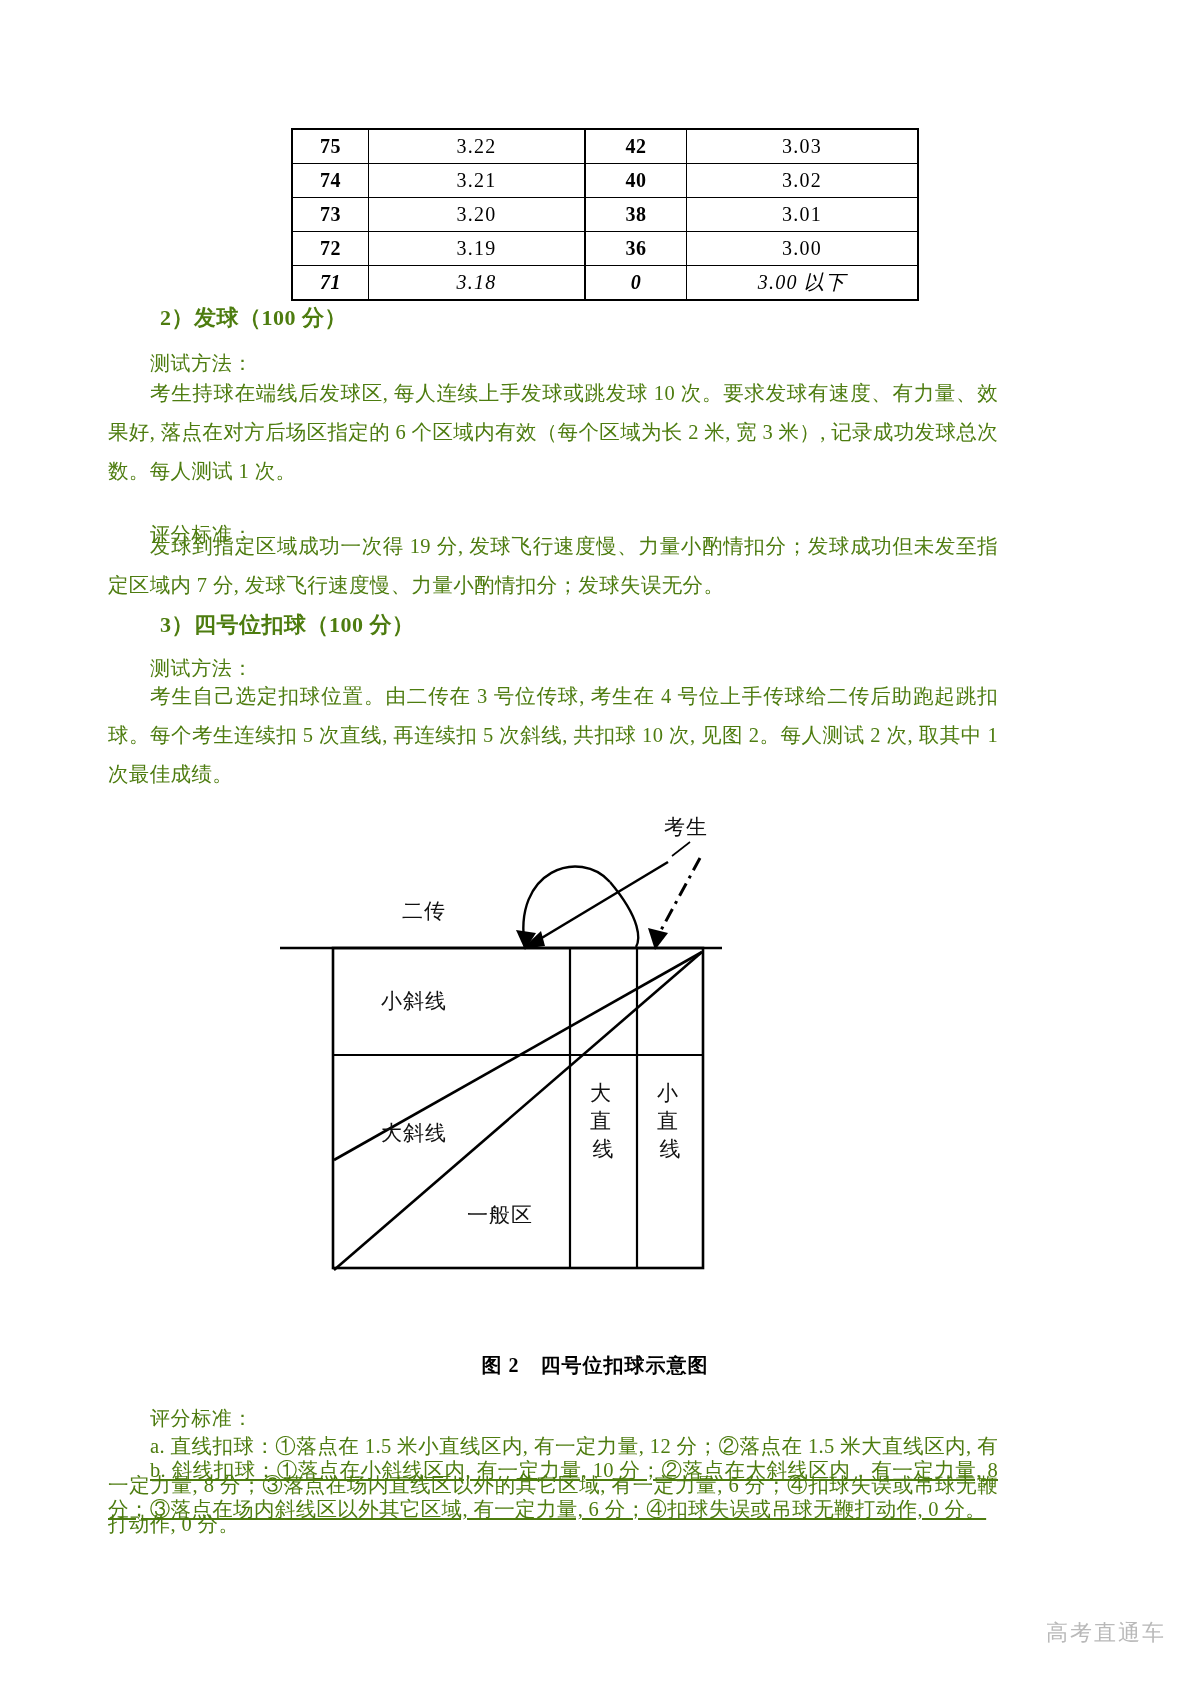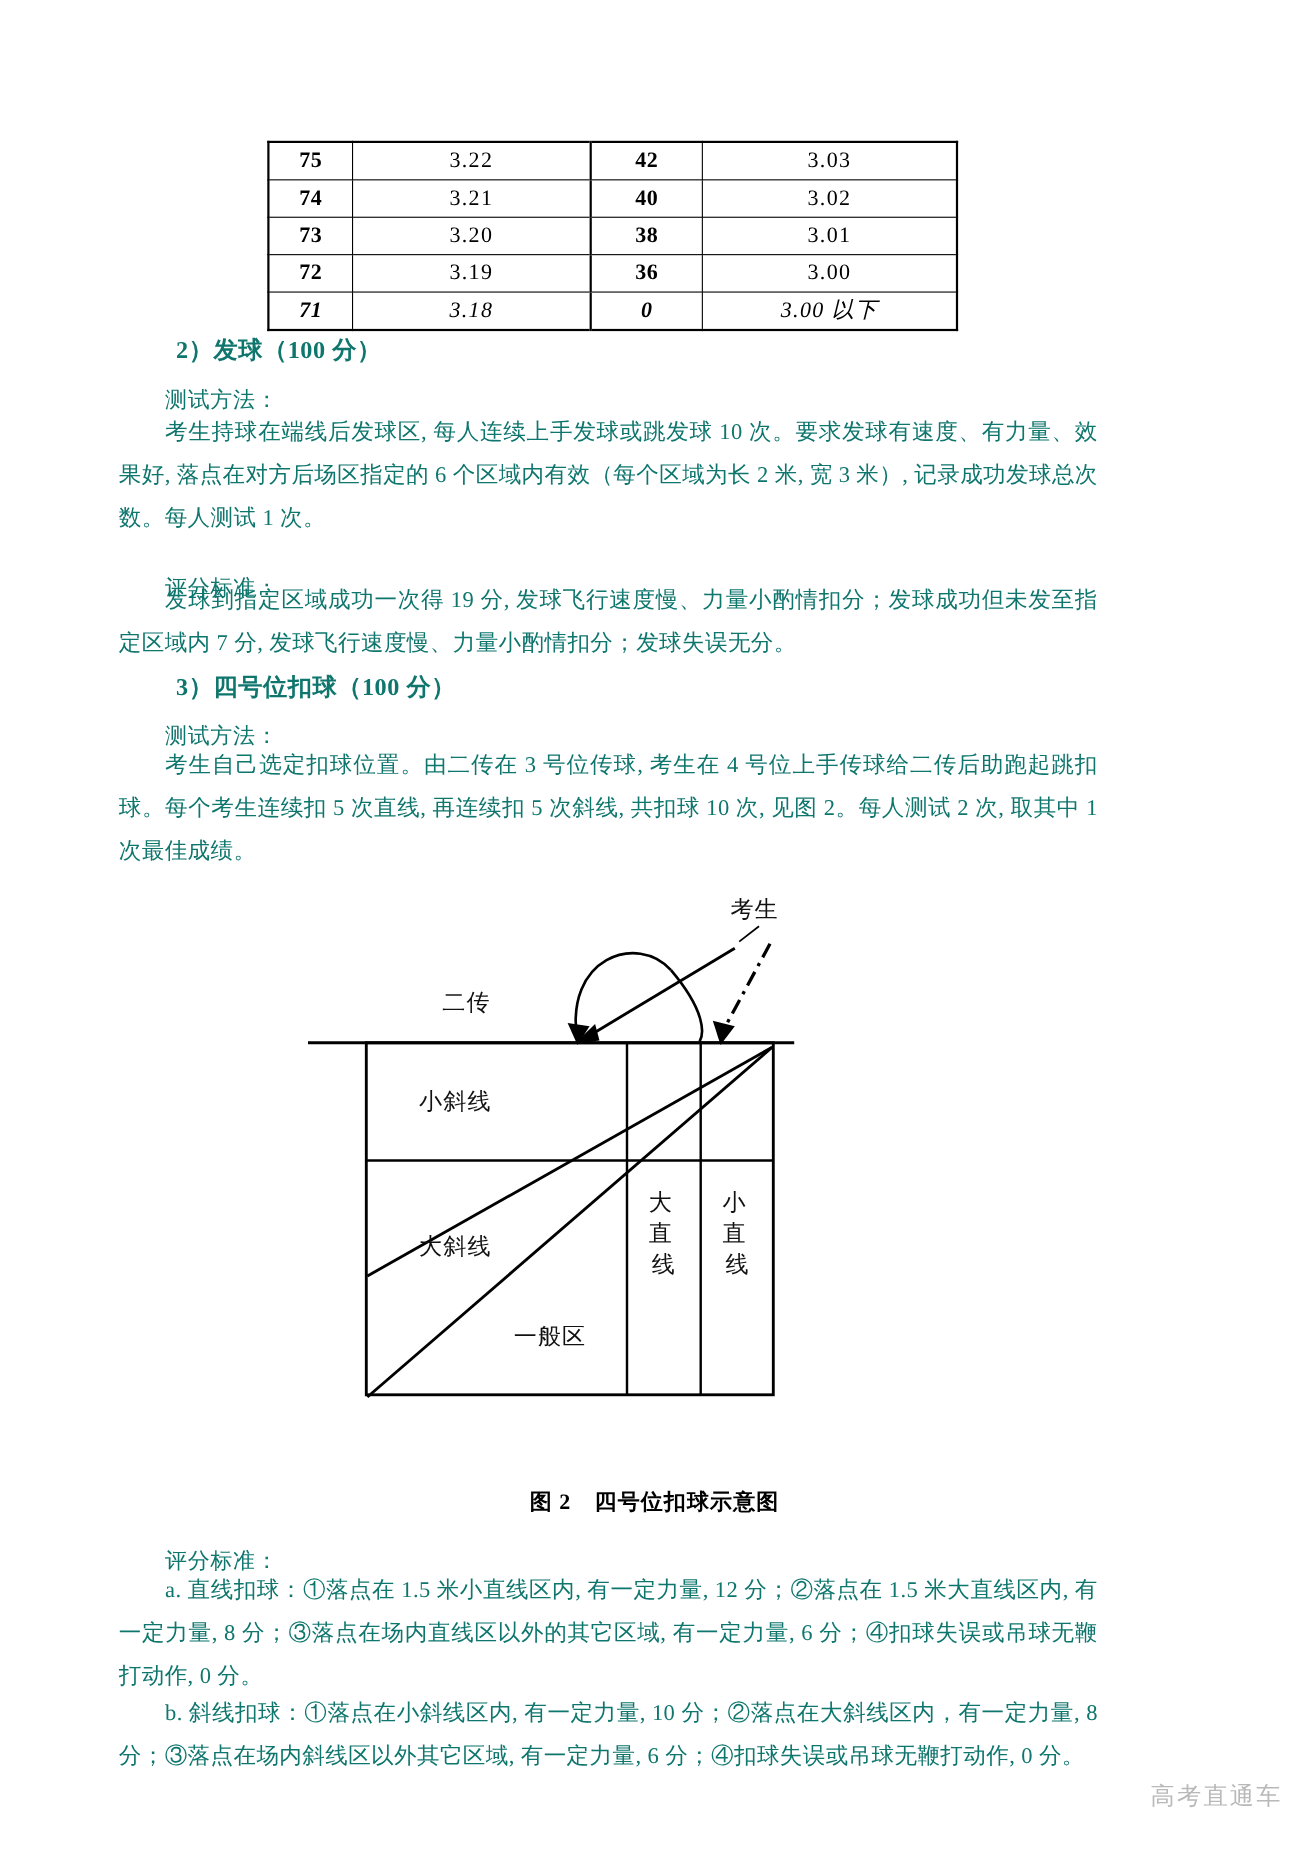--- a/index.html
+++ b/index.html
@@ -26,20 +26,21 @@
     position: absolute;
     left: 243px;
     top: 128px;
     width: 622px;
   }
   table.score-table {
     border-collapse: collapse;
     width: 100%;
     table-layout: fixed;
     border: 2.2px solid #000;
+    margin-left: 48px;
   }
   table.score-table td {
     border: 1px solid #000;
     height: 33px;
     line-height: 33px;
     text-align: center;
     font-size: 20px;
     padding: 0;
     vertical-align: middle;
   }
@@ -49,21 +50,21 @@
   table.score-table td.c4 { width: 230px; letter-spacing: 1.2px;}
   table.score-table tr:first-child td { border-top: none; }
   table.score-table tr:last-child td { border-bottom: none; font-style: italic; }
   table.score-table td:first-child { border-left: none; }
   table.score-table td:last-child { border-right: none; }
 
   
   .txt {
     position: absolute;
     font-family: "Liberation Serif", "DejaVu Serif", serif;
-    color: #0f766e;
+    color: #4d7c0f;
   }
   .heading {
     font-size: 22px;
     font-weight: bold;
     letter-spacing: .5px;
   }
   .label-line {
     font-size: 20px;
     letter-spacing: .6px;
     text-align: right;
@@ -223,18 +224,18 @@
       </text>
     </svg>
   </div>
 
   <div class="fig-caption">图 2　四号位扣球示意图</div>
 
   <div class="txt label-line" style="left:150px; top:1405px;">评分标准：</div>
 
   <div class="txt para" style="left:108px; top:1427px; width:890px; text-indent:42px;">a. 直线扣球：①落点在 1.5 米小直线区内, 有一定力量, 12 分；②落点在 1.5 米大直线区内, 有一定力量, 8 分；③落点在场内直线区以外的其它区域, 有一定力量, 6 分；④扣球失误或吊球无鞭打动作, 0 分。</div>
 
-  <div class="txt para" style="left:108px; top:1539px; width:890px; text-indent:42px;">b. 斜线扣球：①落点在小斜线区内, 有一定力量, 10 分；②落点在大斜线区内，有一定力量, 8 分；③落点在场内斜线区以外其它区域, 有一定力量, 6 分；④扣球失误或吊球无鞭打动作, 0 分。</div>
+  <div class="txt para" style="left:108px; top:1451px; width:890px; text-indent:42px;text-decoration:underline;">b. 斜线扣球：①落点在小斜线区内, 有一定力量, 10 分；②落点在大斜线区内，有一定力量, 8 分；③落点在场内斜线区以外其它区域, 有一定力量, 6 分；④扣球失误或吊球无鞭打动作, 0 分。</div>
 
 
   <div class="watermark">高考直通车</div>
 
 </div>
 
 </body></html>

